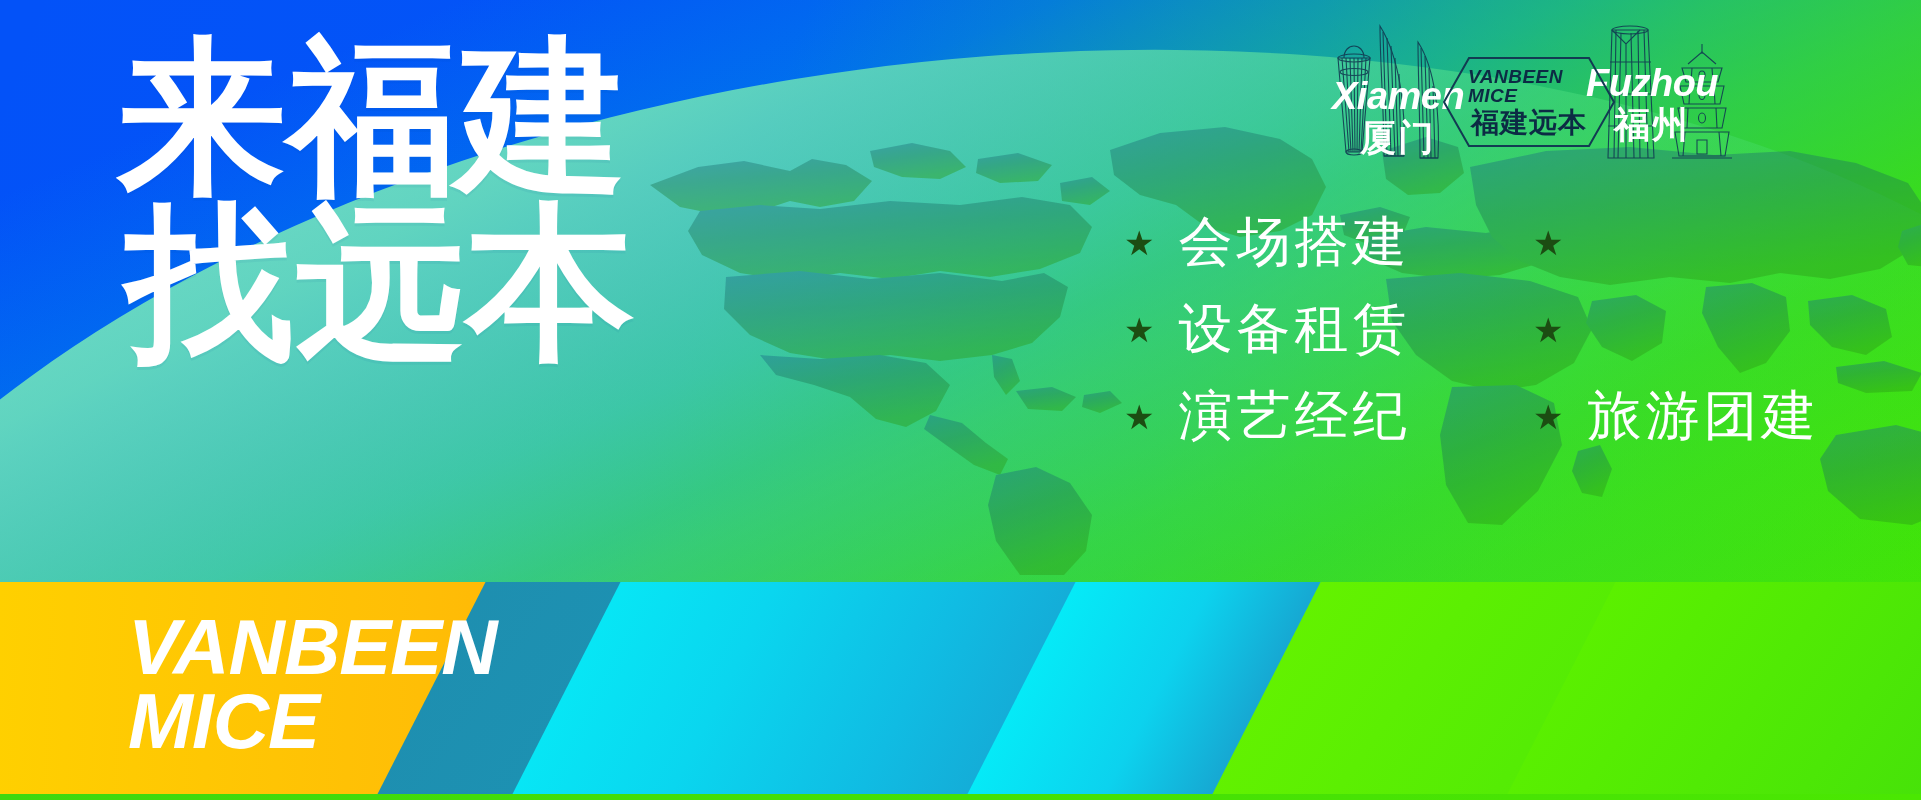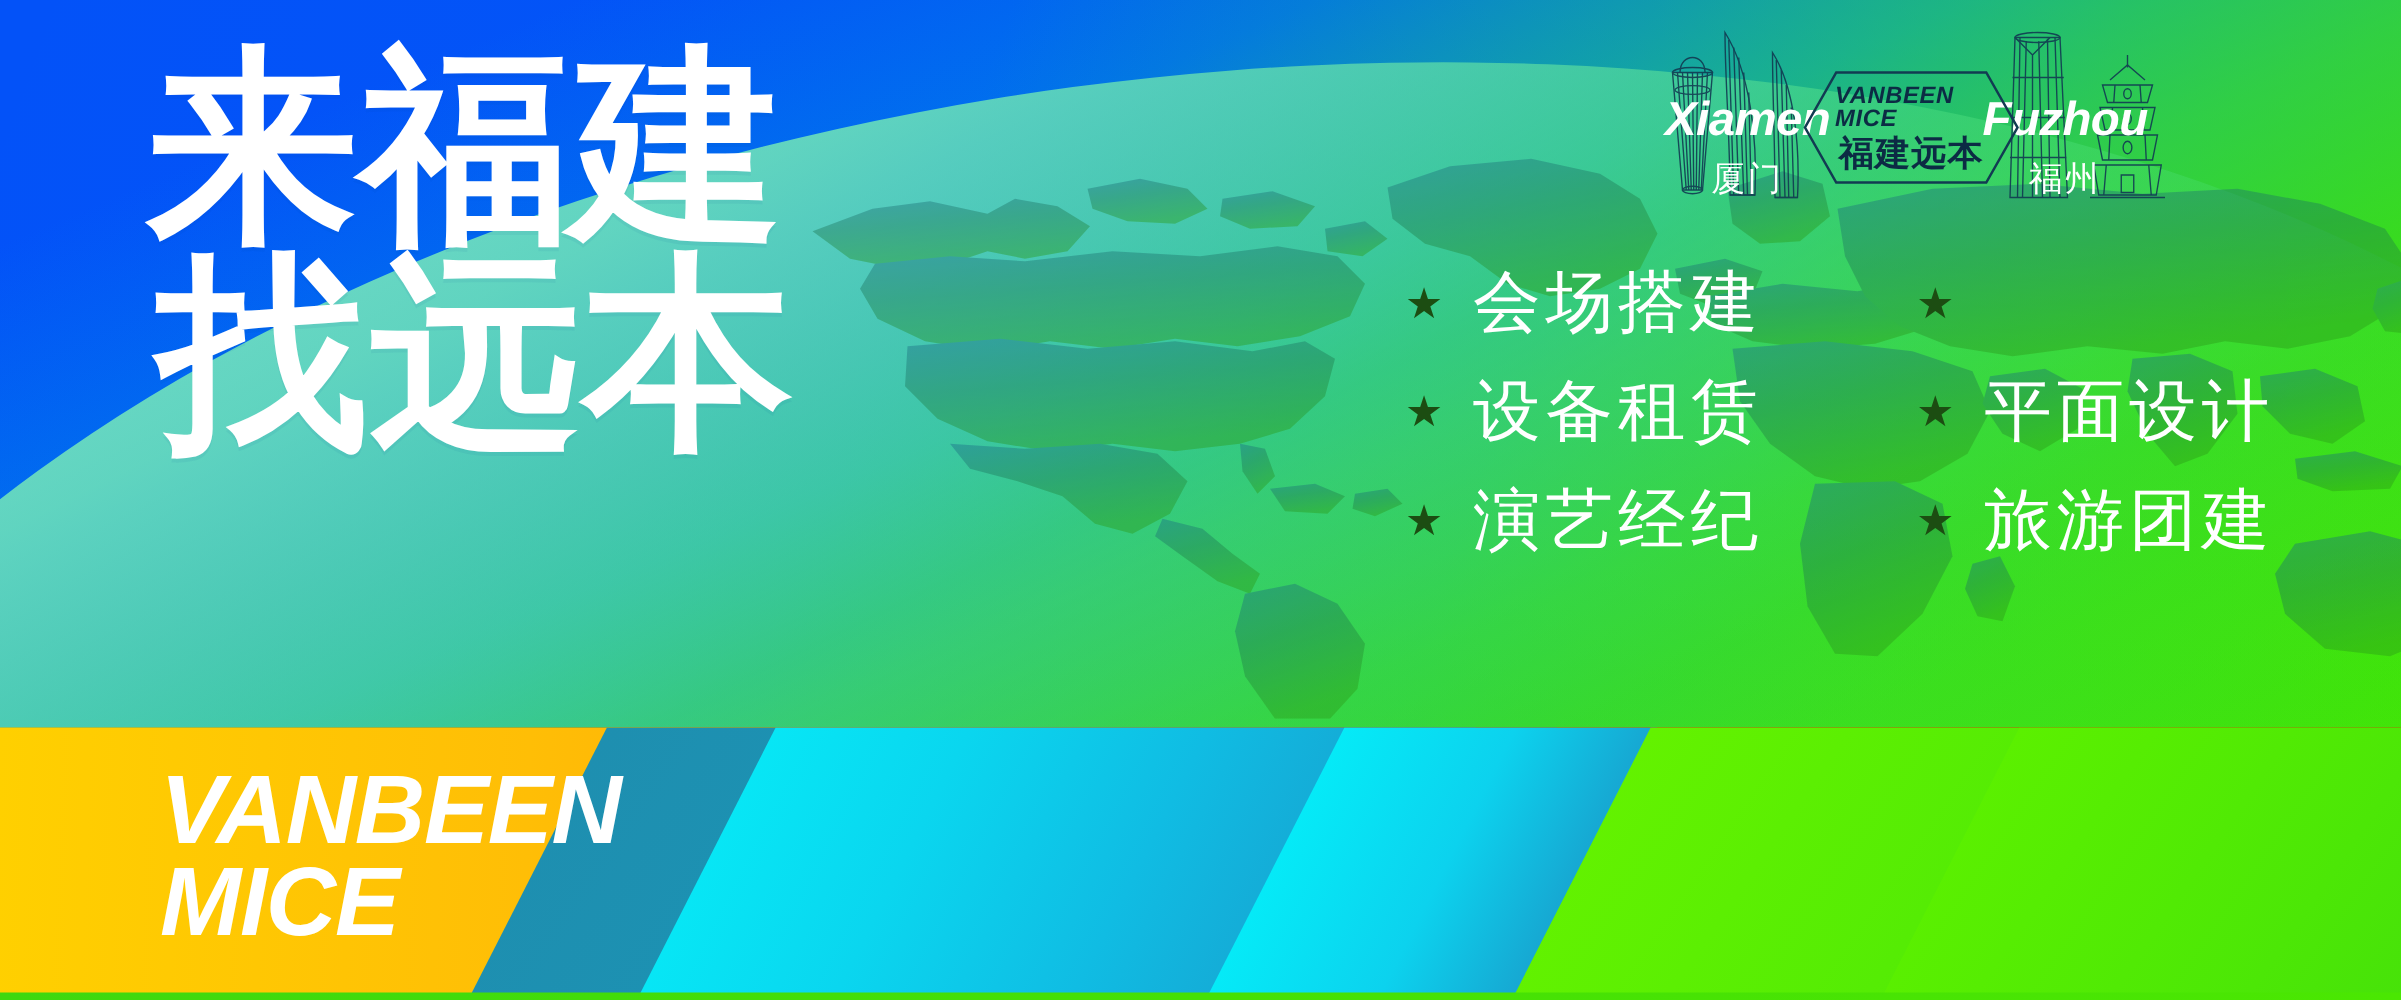--- a/index.html
+++ b/index.html
@@ -113,25 +113,25 @@
     text-align:center;
     line-height:1;
   }
   .city-label .en{
     display:block;
     font-size:38px;font-weight:900;font-style:italic;
     letter-spacing:-0.5px;
   }
   .city-label .cn{
     display:block;
-    font-size:27px;font-weight:400;
-    margin-top:15px;letter-spacing:2px;
+    font-size:36px;font-weight:700;
+    margin-top:5px;letter-spacing:2px;
   }
   .cl-xiamen{left:32px;top:69px;}
-  .cl-fuzhou{left:286px;top:69px;}
+  .cl-fuzhou{left:286px;top:56px;}
 
   
   .hexbadge{
     position:absolute;left:142px;top:48px;
     width:174px;height:92px;
   }
   .hexbadge svg{position:absolute;left:0;top:0;}
   .hexbadge .inner{
     position:absolute;left:0;top:0;width:174px;height:92px;
     display:flex;flex-direction:column;align-items:center;justify-content:center;
@@ -286,21 +286,20 @@
     </div>
     <div class="svc">
       <span class="star">★</span>
     </div>
     <div class="svc">
       <span class="star">★</span>
       <span>设备租赁</span>
     </div>
     <div class="svc">
       <span class="star">★</span>
-      <span>平面设计</span>
     </div>
     <div class="svc">
       <span class="star">★</span>
       <span>演艺经纪</span>
     </div>
     <div class="svc">
       <span class="star">★</span>
       <span>旅游团建</span>
     </div>
   </div>

